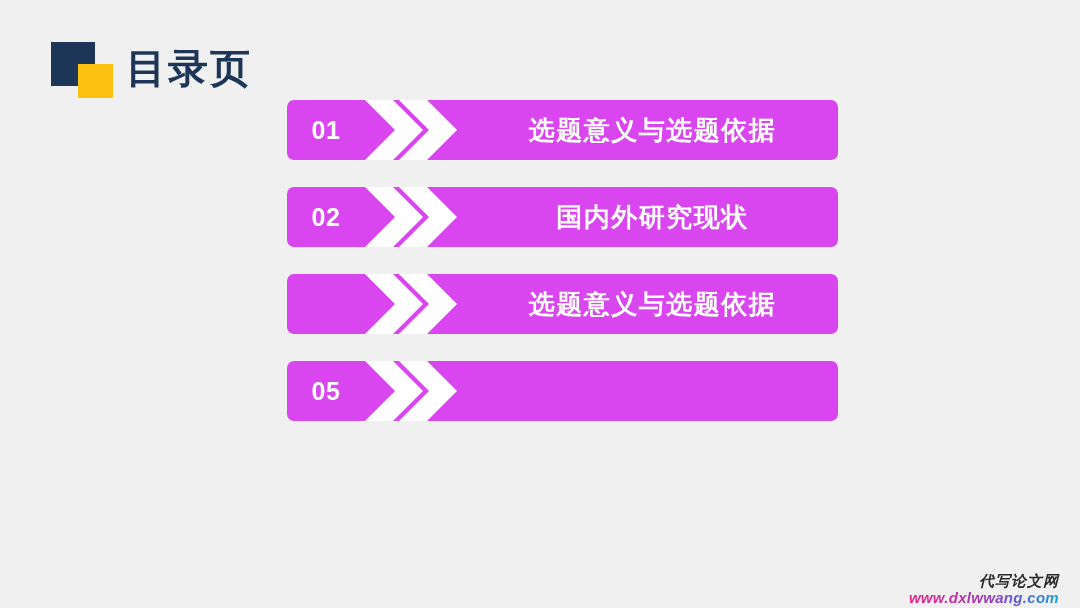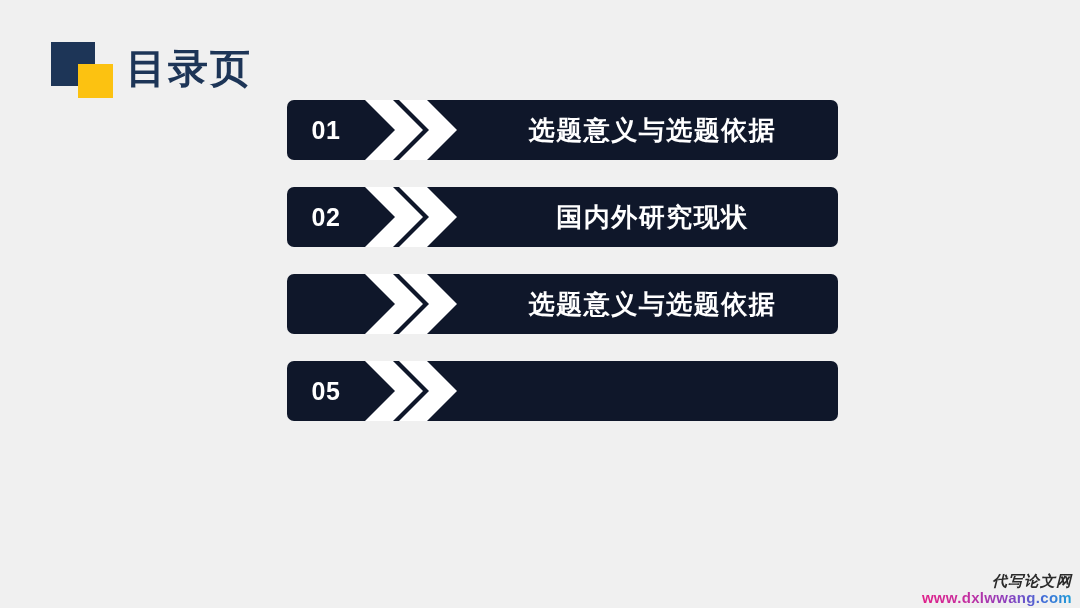--- a/index.html
+++ b/index.html
@@ -73,21 +73,21 @@
     left: 287px;
     top: 100px;
     width: 551px;
   }
 
   .menu-row {
     position: relative;
     width: 551px;
     height: 60px;
     margin-bottom: 27px;
-    background: #0f172a;
+    background: #d946ef;
     border-radius: 7px;
     overflow: hidden;
   }
 
   
   .chevron-wrap {
     position: absolute;
     left: 78px;
     top: 0;
     width: 100px;
@@ -127,35 +127,36 @@
     font-size: 26px;
     font-weight: bold;
     color: #ffffff;
     letter-spacing: 1.5px;
     white-space: nowrap;
   }
 
   
   #watermark {
     position: absolute;
-    right: 8px;
+    right: 21px;
     bottom: 2px;
     text-align: right;
     line-height: 1.1;
   }
   #watermark-title {
     font-size: 15px;
     font-weight: bold;
     color: #2b2b2b;
     font-style: italic;
     letter-spacing: 1px;
   }
   #watermark-url {
     font-size: 15px;
     font-weight: bold;
+    font-style: italic;
     letter-spacing: 0.3px;
     background: linear-gradient(90deg, #e0218a 0%, #c42fa0 30%, #8a3fbf 58%, #3f6fd8 82%, #1f9ed8 100%);
     -webkit-background-clip: text;
     background-clip: text;
     color: transparent;
     -webkit-text-fill-color: transparent;
   }
 </style>
 </head>
 <body>

